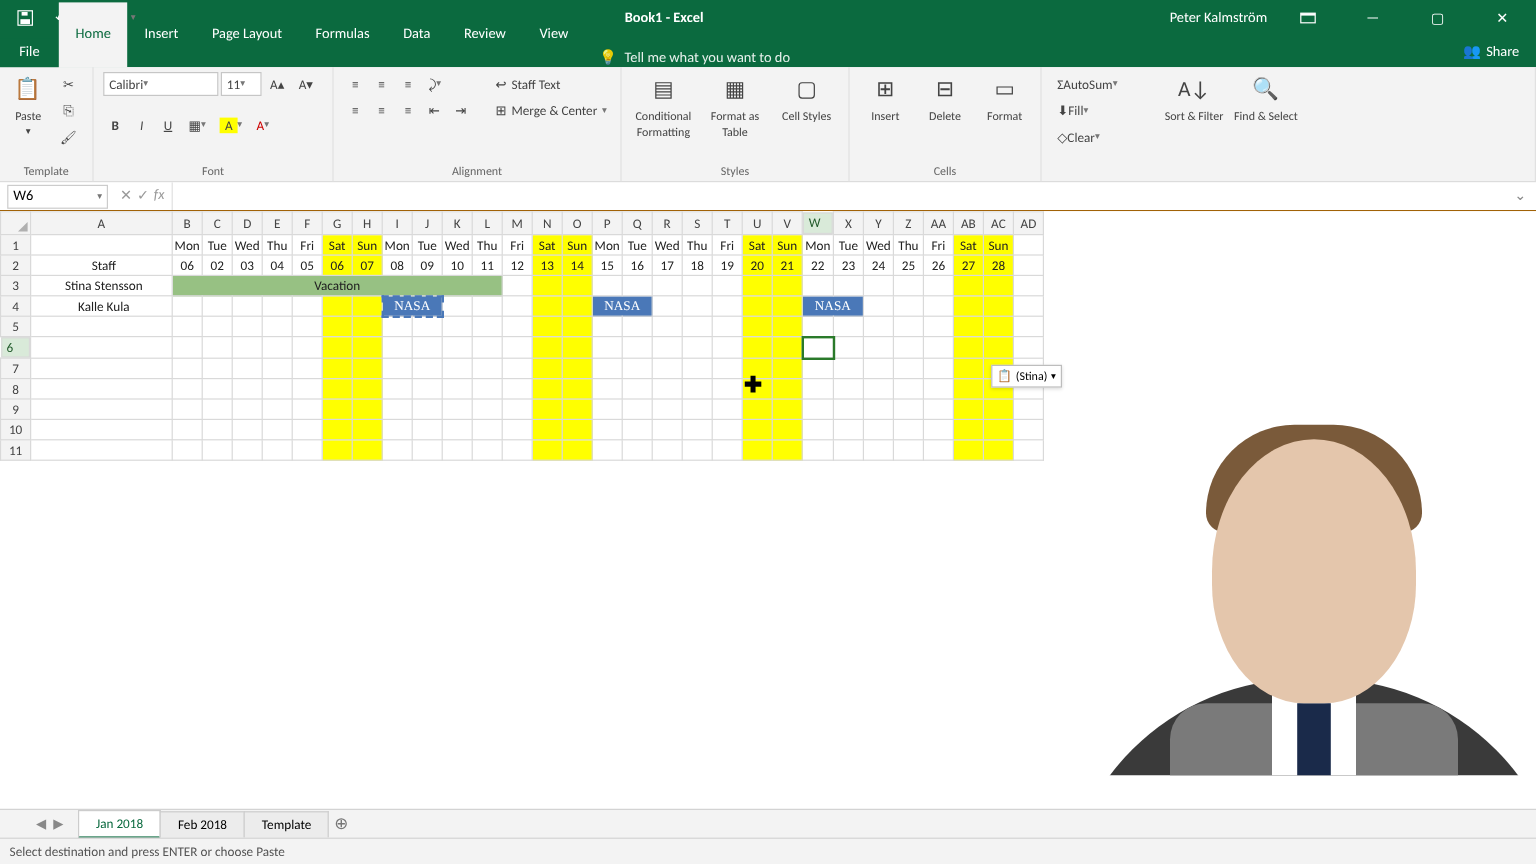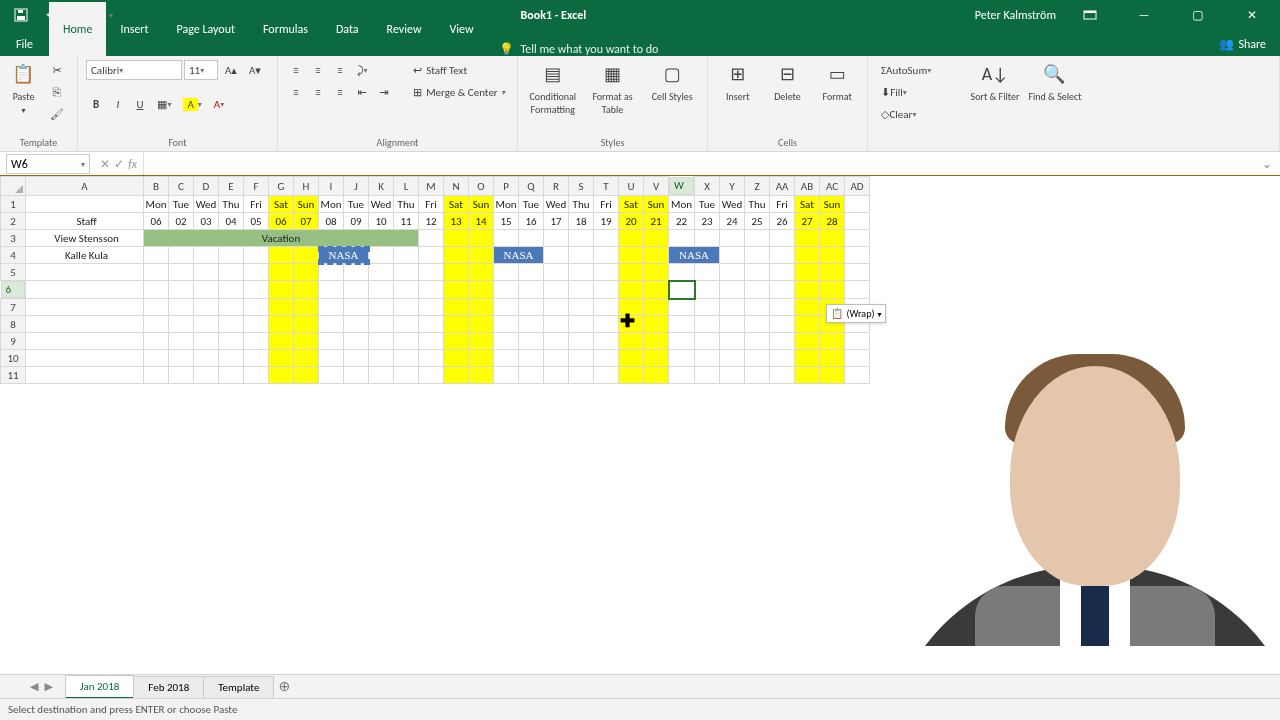--- a/index.html
+++ b/index.html
@@ -373,21 +373,21 @@
           <td class="">23</td>
           <td class="">24</td>
           <td class="">25</td>
           <td class="">26</td>
           <td class="wk">27</td>
           <td class="wk">28</td>
           <td class=""></td>
         </tr>
         <tr>
           <th class="rowh">3</th>
-          <td class="wide">View Stensson</td>
+          <td class="wide">Stina Stensson</td>
           <td colspan="11" class="vac">Vacation</td>
           <td class=""></td>
           <td class="wk"></td>
           <td class="wk"></td>
           <td class=""></td>
           <td class=""></td>
           <td class=""></td>
           <td class=""></td>
           <td class=""></td>
           <td class="wk"></td>
@@ -659,21 +659,21 @@
           <td class=""></td>
           <td class=""></td>
           <td class="wk"></td>
           <td class="wk"></td>
           <td class=""></td>
         </tr>
       </tbody>
     </table>
   <div class="pastebadge">
       <span>📋</span>
-      <span>(Wrap)</span>
+      <span>(Stina)</span>
       <span style="font-size:8px">▾</span>
     </div>
   <div class="cursorplus">✚</div>
   <div class="person">
     <div class="body"></div>
       <div class="vest"></div>
       <div class="shirt"></div>
       <div class="tie"></div>
       <div class="hair"></div>
       <div class="head"></div>

